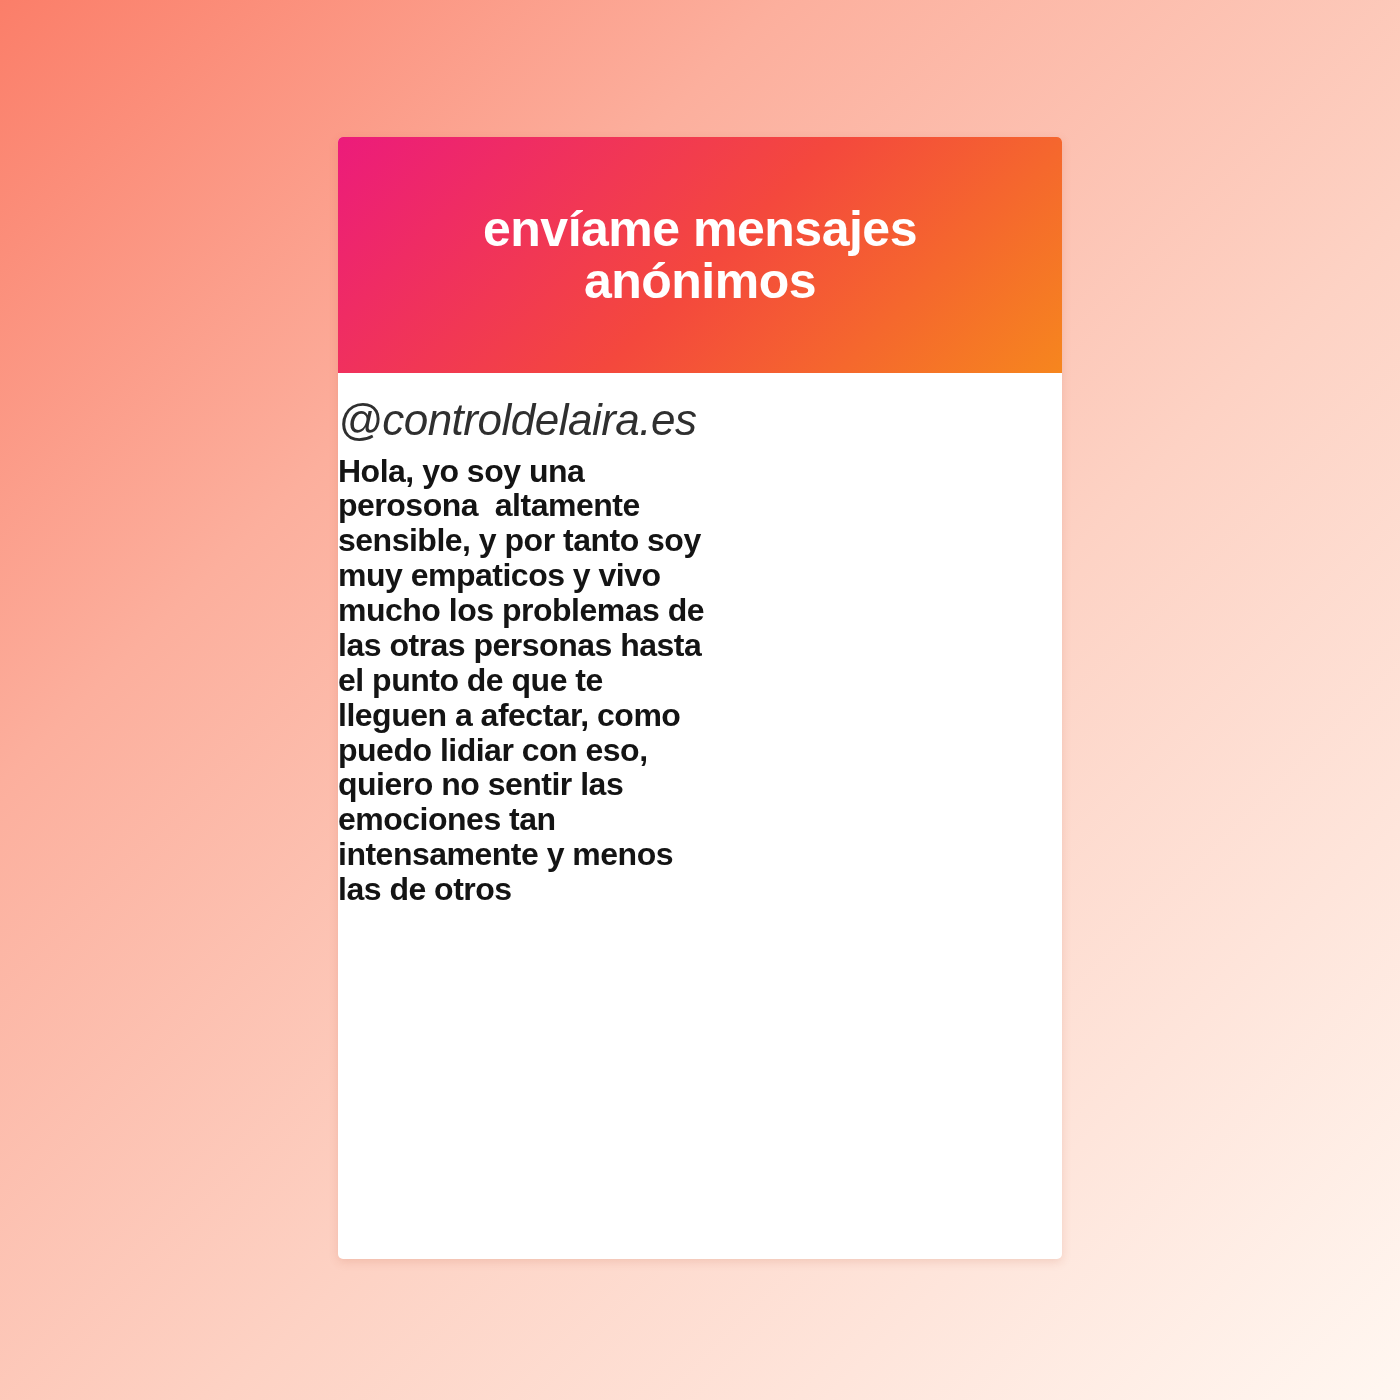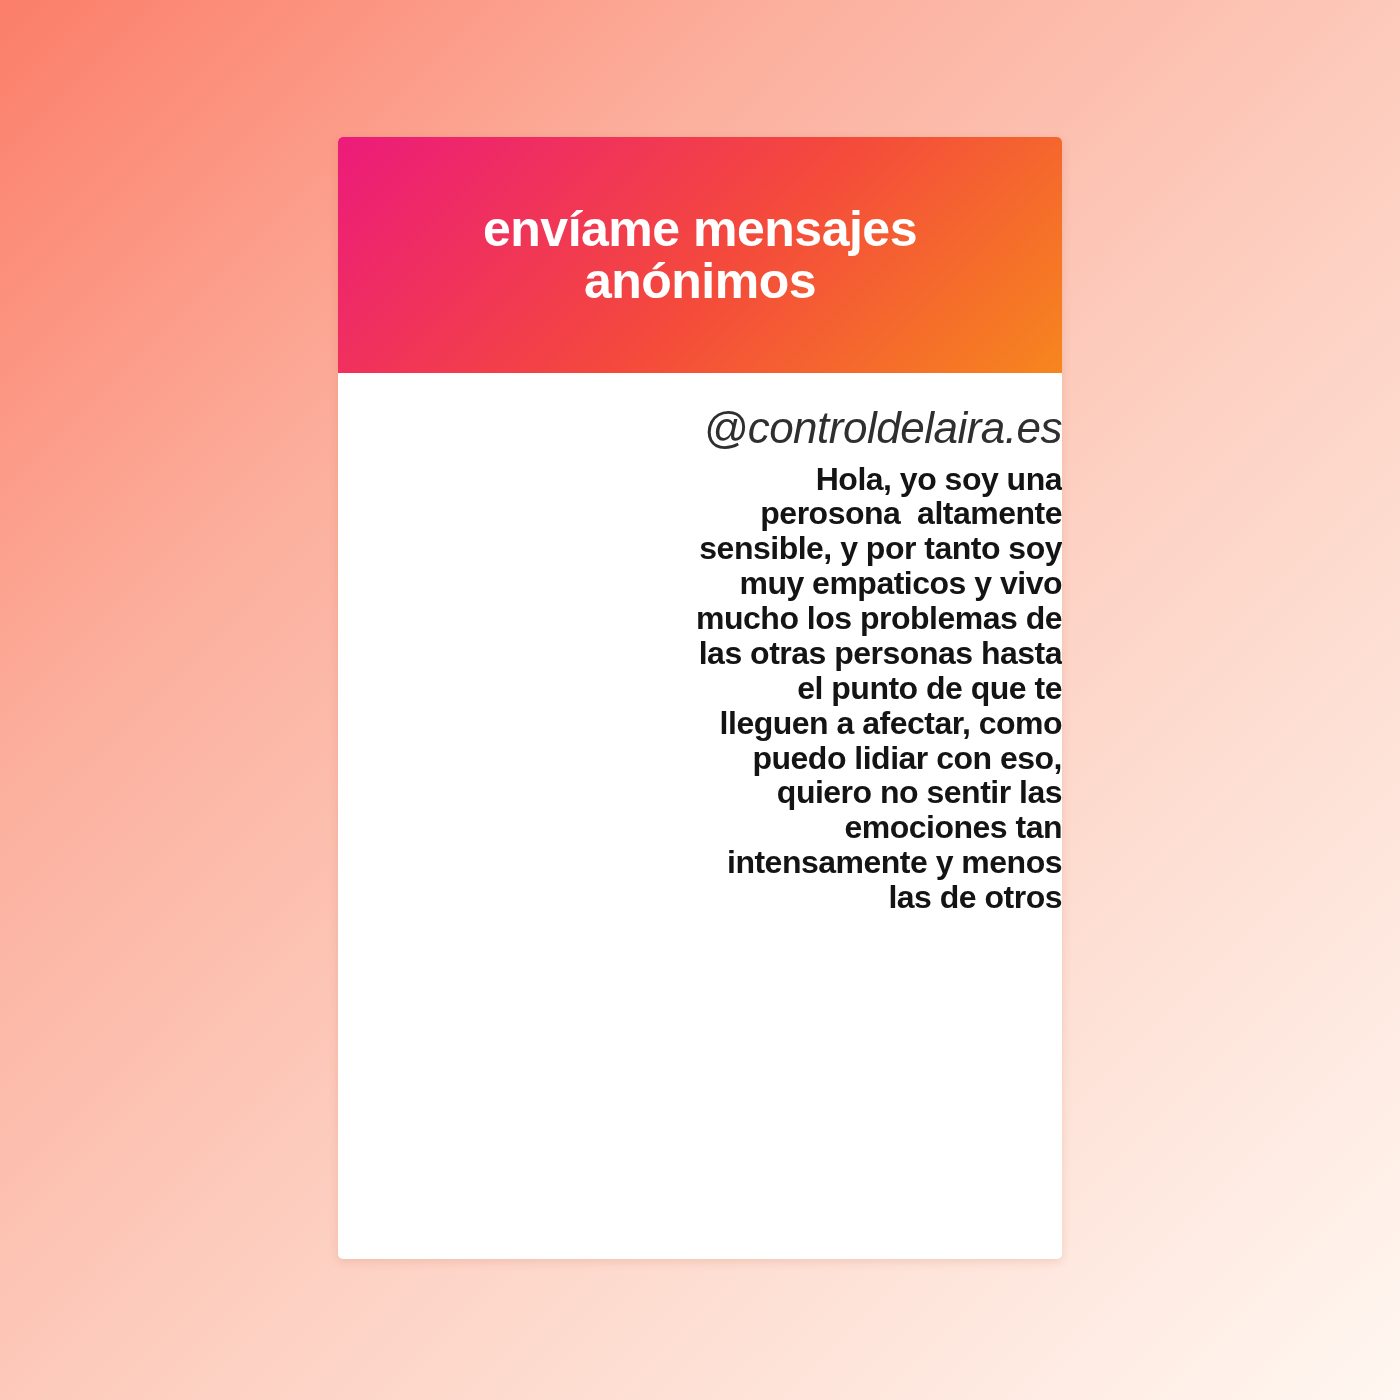--- a/index.html
+++ b/index.html
@@ -46,22 +46,22 @@
   }
   .card-header-title {
     color: var(--header-text, #ffffff);
     font-size: 50px;
     font-weight: 700;
     line-height: 1.05;
     letter-spacing: -0.5px;
     white-space: pre-wrap;
   }
   .card-body {
-    padding-top: 30px;
-    text-align: right;
+    padding-top: 22px;
+    text-align: left;
   }
   .account-handle {
     font-style: italic;
     font-size: 44px;
     line-height: 1.15;
     color: var(--handle-text, #2f2f2f);
     letter-spacing: -0.5px;
   }
   .message-text {
     margin-top: 8px;

